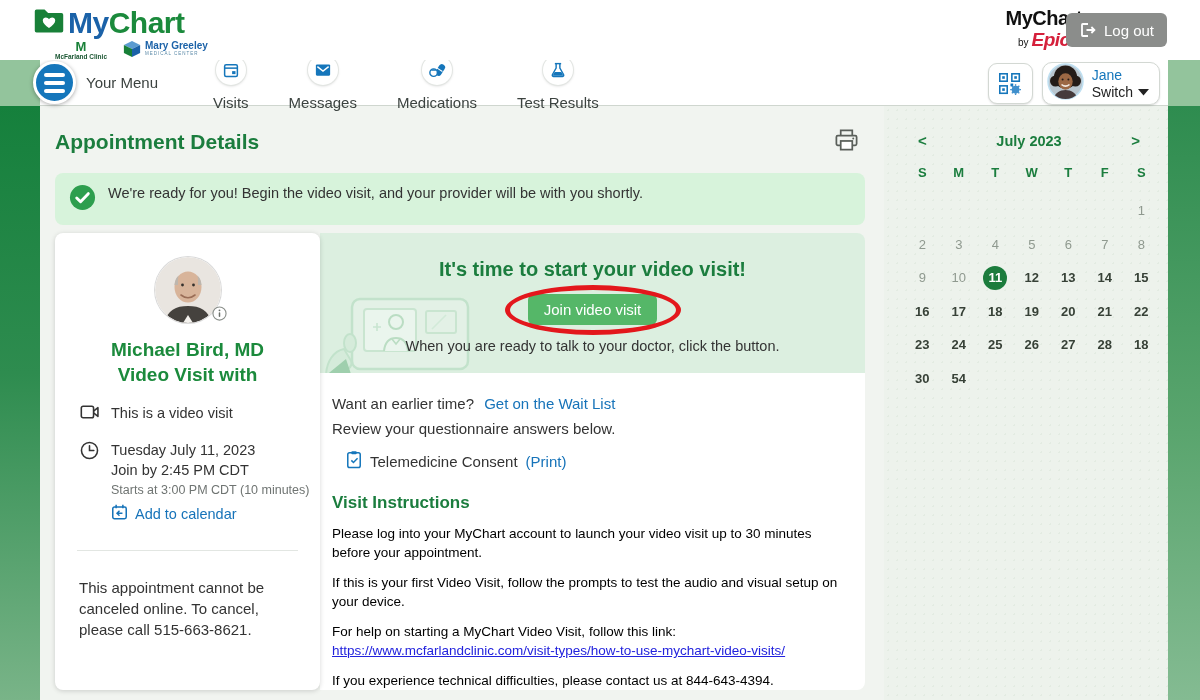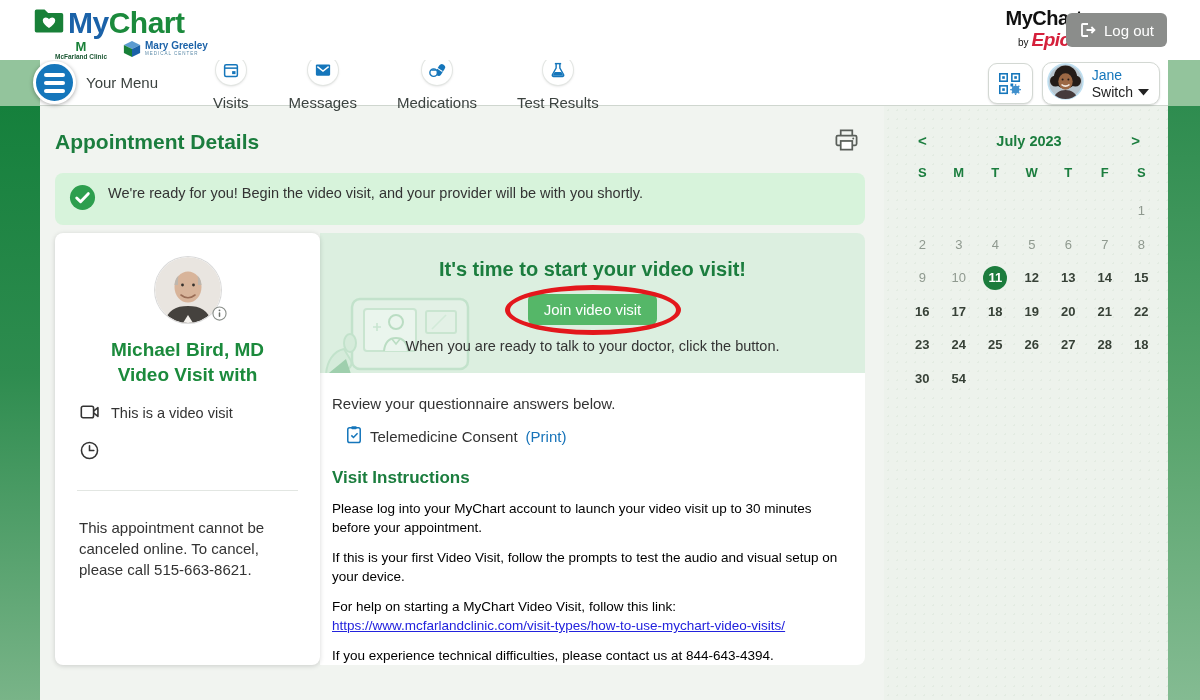--- a/index.html
+++ b/index.html
@@ -346,20 +346,36 @@
             <div class="drow-text">This is a video visit</div>
           </div>
 
           <div class="drow">
             <span class="drow-icon">
               <svg width="19" height="19" viewBox="0 0 22 22">
                   <circle cx="11" cy="11" r="9.3" fill="none" stroke="#333" stroke-width="1.8"></circle>
                   <path d="M11 5.5 V11 h5" fill="none" stroke="#333" stroke-width="1.8" stroke-linecap="round"></path>
                 </svg>
             </span>
+            <div>
+              <div class="drow-text">Tuesday July 11, 2023</div>
+              <div class="drow-text">Join by 2:45 PM CDT</div>
+              <div class="drow-sub">Starts at 3:00 PM CDT (10 minutes)</div>
+              <div class="cal-add-row">
+                <span>
+                  <svg width="17" height="16" viewBox="0 0 20 19">
+                      <rect x="2" y="3.5" width="16" height="14" rx="2" fill="none" stroke="#1673b9" stroke-width="1.8"></rect>
+                      <line x1="6" y1="1" x2="6" y2="5" stroke="#1673b9" stroke-width="1.8"></line>
+                      <line x1="14" y1="1" x2="14" y2="5" stroke="#1673b9" stroke-width="1.8"></line>
+                      <path d="M13.5 11 h-6 m2.5-3 l-3 3 3 3" fill="none" stroke="#1673b9" stroke-width="1.7"></path>
+                    </svg>
+                </span>
+                <a class="inline-link">Add to calendar</a>
+              </div>
+            </div>
           </div>
 
         </div>
 
         <div class="card-divider"></div>
         <div class="cancel-note">This appointment cannot be canceled online. To cancel, please call 515-663-8621.</div>
       </div>
 
       <div class="right-col">
         <div class="green-panel">
@@ -380,20 +396,24 @@
           </svg>
           <div class="gp-title">It's time to start your video visit!</div>
           <div class="gp-btn-row">
             <button class="join-btn">Join video visit</button>
             <div class="red-ellipse"></div>
           </div>
           <div class="gp-caption">When you are ready to talk to your doctor, click the button.</div>
         </div>
 
         <div class="details-panel">
+          <div class="dp-line">
+            <span>Want an earlier time?</span>
+            <a class="dp-link" style="margin-left:6px;">Get on the Wait List</a>
+          </div>
           <div class="dp-line">Review your questionnaire answers below.</div>
           <div class="consent-row">
             <span>
               <svg width="16" height="19" viewBox="0 0 18 21">
                 <rect x="2" y="3" width="14" height="16.5" rx="2" fill="none" stroke="#1576bb" stroke-width="1.7"></rect>
                 <rect x="6" y="1.2" width="6" height="3.4" rx="1" fill="#1576bb"></rect>
                 <path d="M6 11.5 l2.4 2.4 L13 9.2" fill="none" stroke="#1576bb" stroke-width="1.7"></path>
               </svg>
             </span>
             <span>Telemedicine Consent</span>

